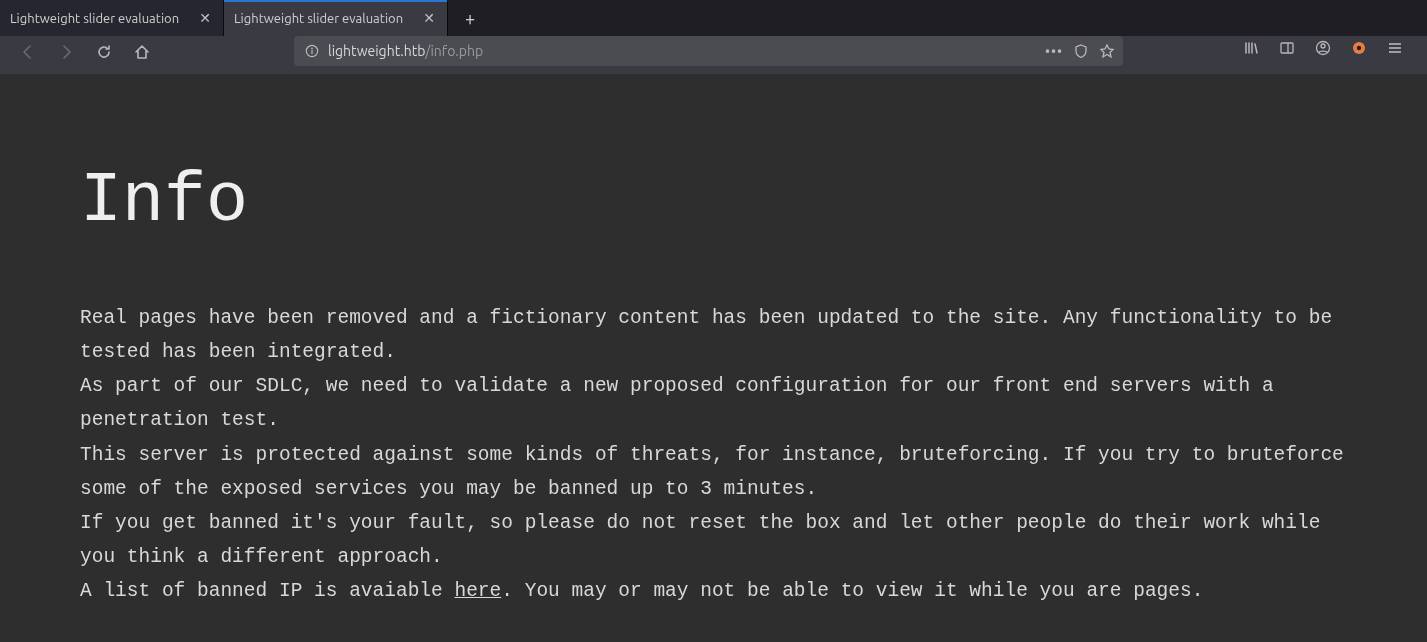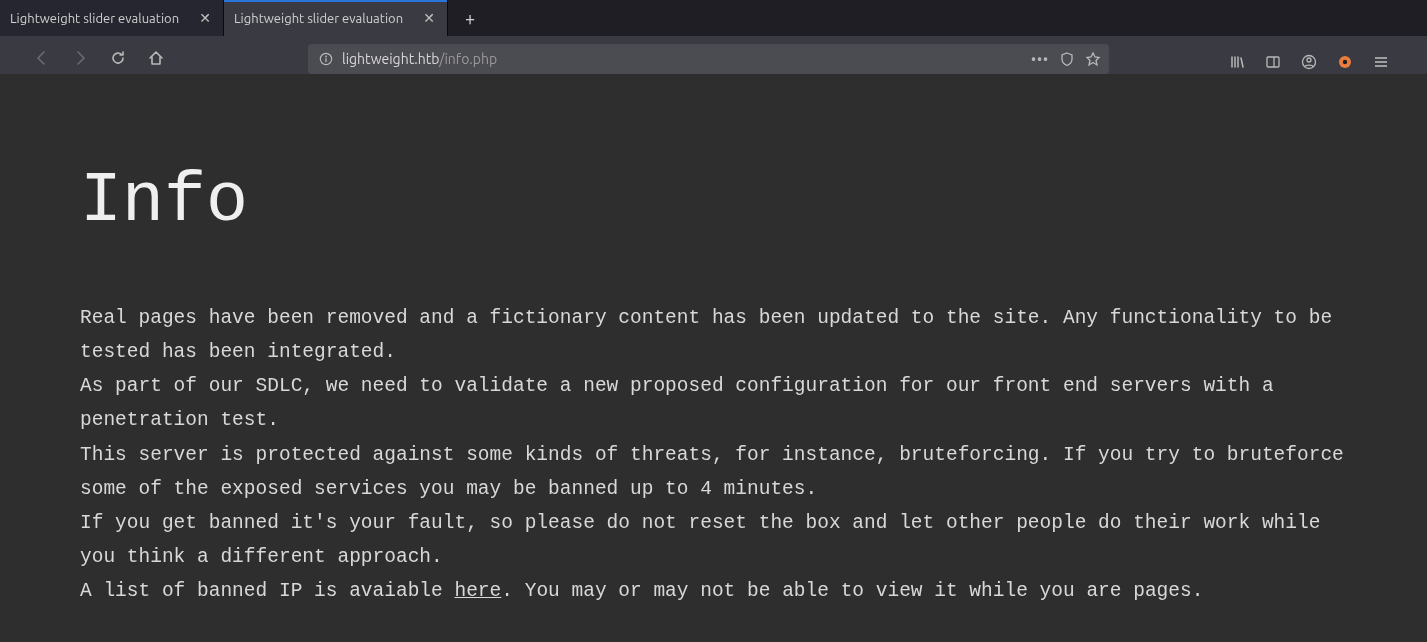--- a/index.html
+++ b/index.html
@@ -72,23 +72,23 @@
       display: flex;
       align-items: center;
       justify-content: center;
       color: #d0d0d0;
       font-size: 18px;
       margin-left: 6px;
       cursor: pointer;
     }
     .nav-toolbar {
       display: flex;
-      align-items: flex-end;
+      align-items: flex-start;
       height: 38px;
-      padding: 0 26px;
+      padding: 0 12px;
       background: #3a3a42;
       gap: 6px;
     }
     .nav-btn {
       width: 32px;
       height: 32px;
       display: flex;
       align-items: center;
       justify-content: center;
       color: #b8b8b8;
@@ -291,21 +291,21 @@
     </div>
   </div>
 </div>
 
 <div class="content">
   <h1 class="page-title">Info</h1>
 
   <div class="body-text">
     <div>Real pages have been removed and a fictionary content has been updated to the site. Any functionality to be tested has been integrated.</div>
     <div>As part of our SDLC, we need to validate a new proposed configuration for our front end servers with a penetration test.</div>
-    <div>This server is protected against some kinds of threats, for instance, bruteforcing. If you try to bruteforce some of the exposed services you may be banned up to 4 minutes.</div>
+    <div>This server is protected against some kinds of threats, for instance, bruteforcing. If you try to bruteforce some of the exposed services you may be banned up to 3 minutes.</div>
     <div>If you get banned it's your fault, so please do not reset the box and let other people do their work while you think a different approach.</div>
     <div>
       <span>A list of banned IP is avaiable </span><a>here</a><span>. You may or may not be able to view it while you are pages.</span>
     </div>
   </div>
 
   <div class="footer-nav">
     <a>home</a>
     <a>info</a>
     <a>status</a>

